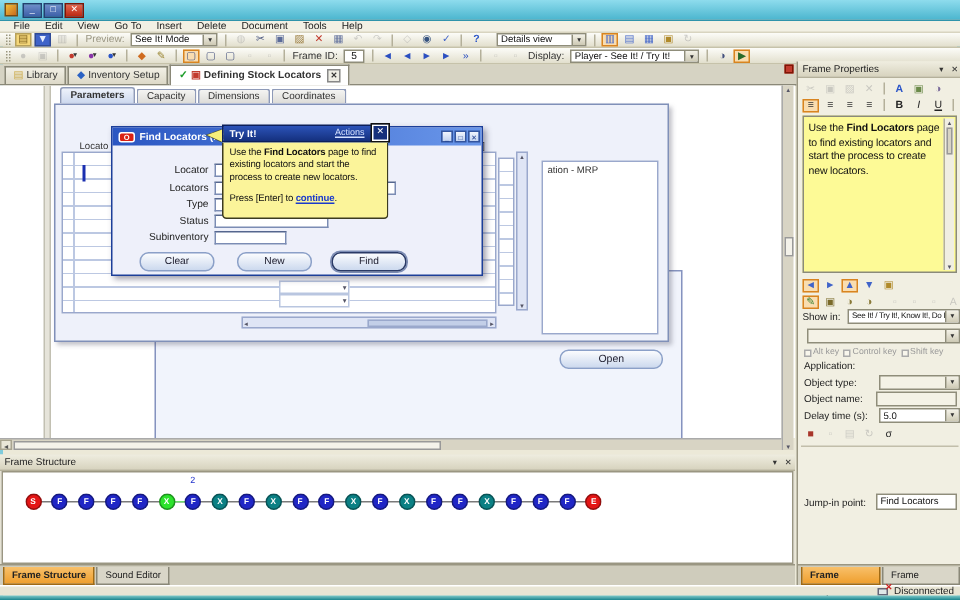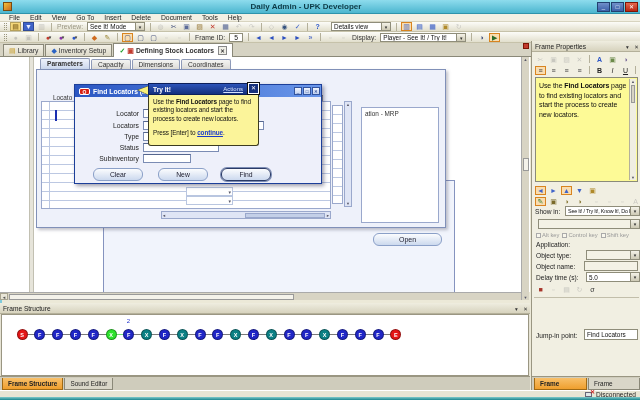--- a/index.html
+++ b/index.html
@@ -139,21 +139,20 @@
   .taskbar{left:0;top:397px;width:640px;height:3px;background:linear-gradient(#7fcaca,#1c858e);}
   .panel-alert{left:523px;top:43px;width:6px;height:6px;background:#c23b2e;border:1px solid #7e1505;}
 </style>
 </head>
 <body>
 
 <div class="screen">
 
   <div class="abs titlebar">
     <span class="appicon"></span>
-    <span class="wtitle">Daily Admin - UPK Developer</span>
     <span class="wbtns">
         <span class="wbtn">_</span>
         <span class="wbtn">□</span>
         <span class="wbtn close">✕</span>
       </span>
   </div>
   <div class="abs sideborder" style="left:0"></div>
   <div class="abs sideborder" style="left:638px"></div>
 
   <div class="abs menubar">

